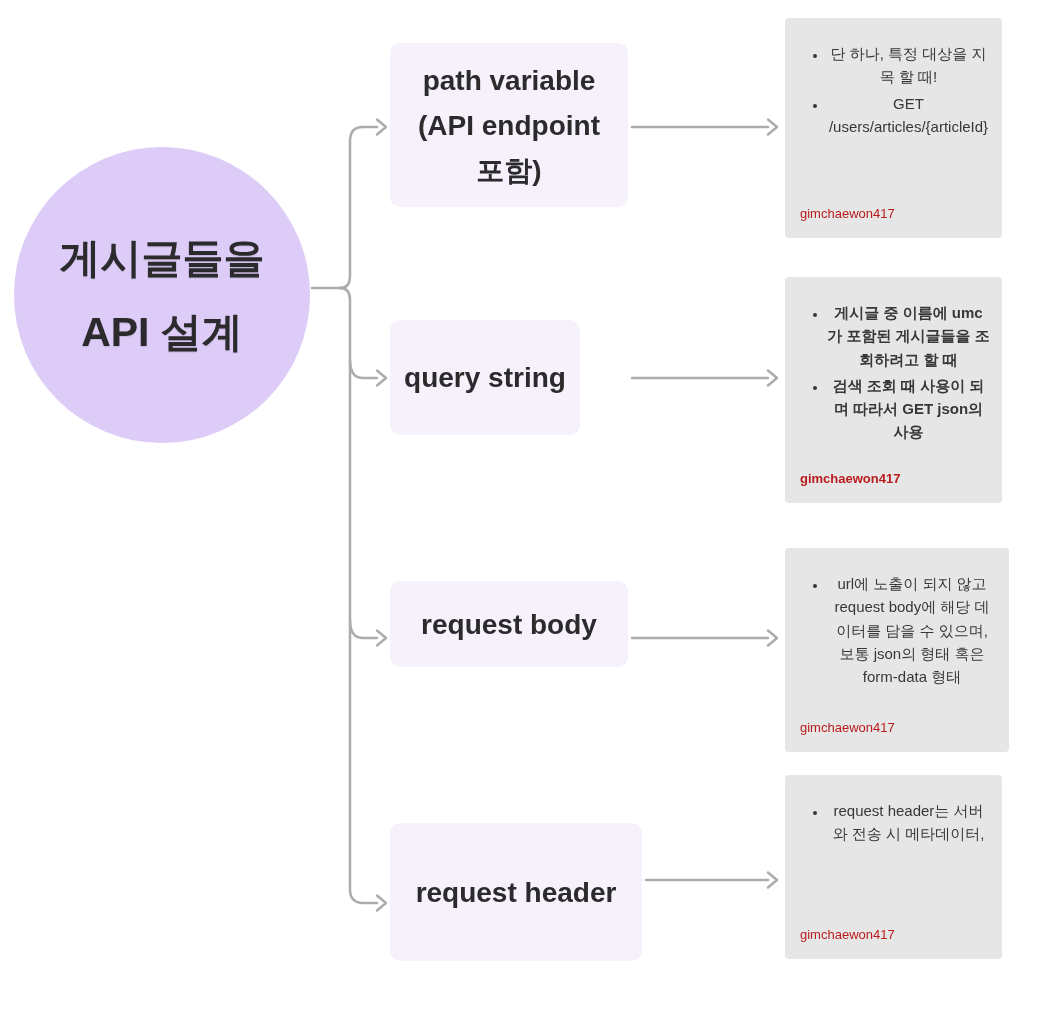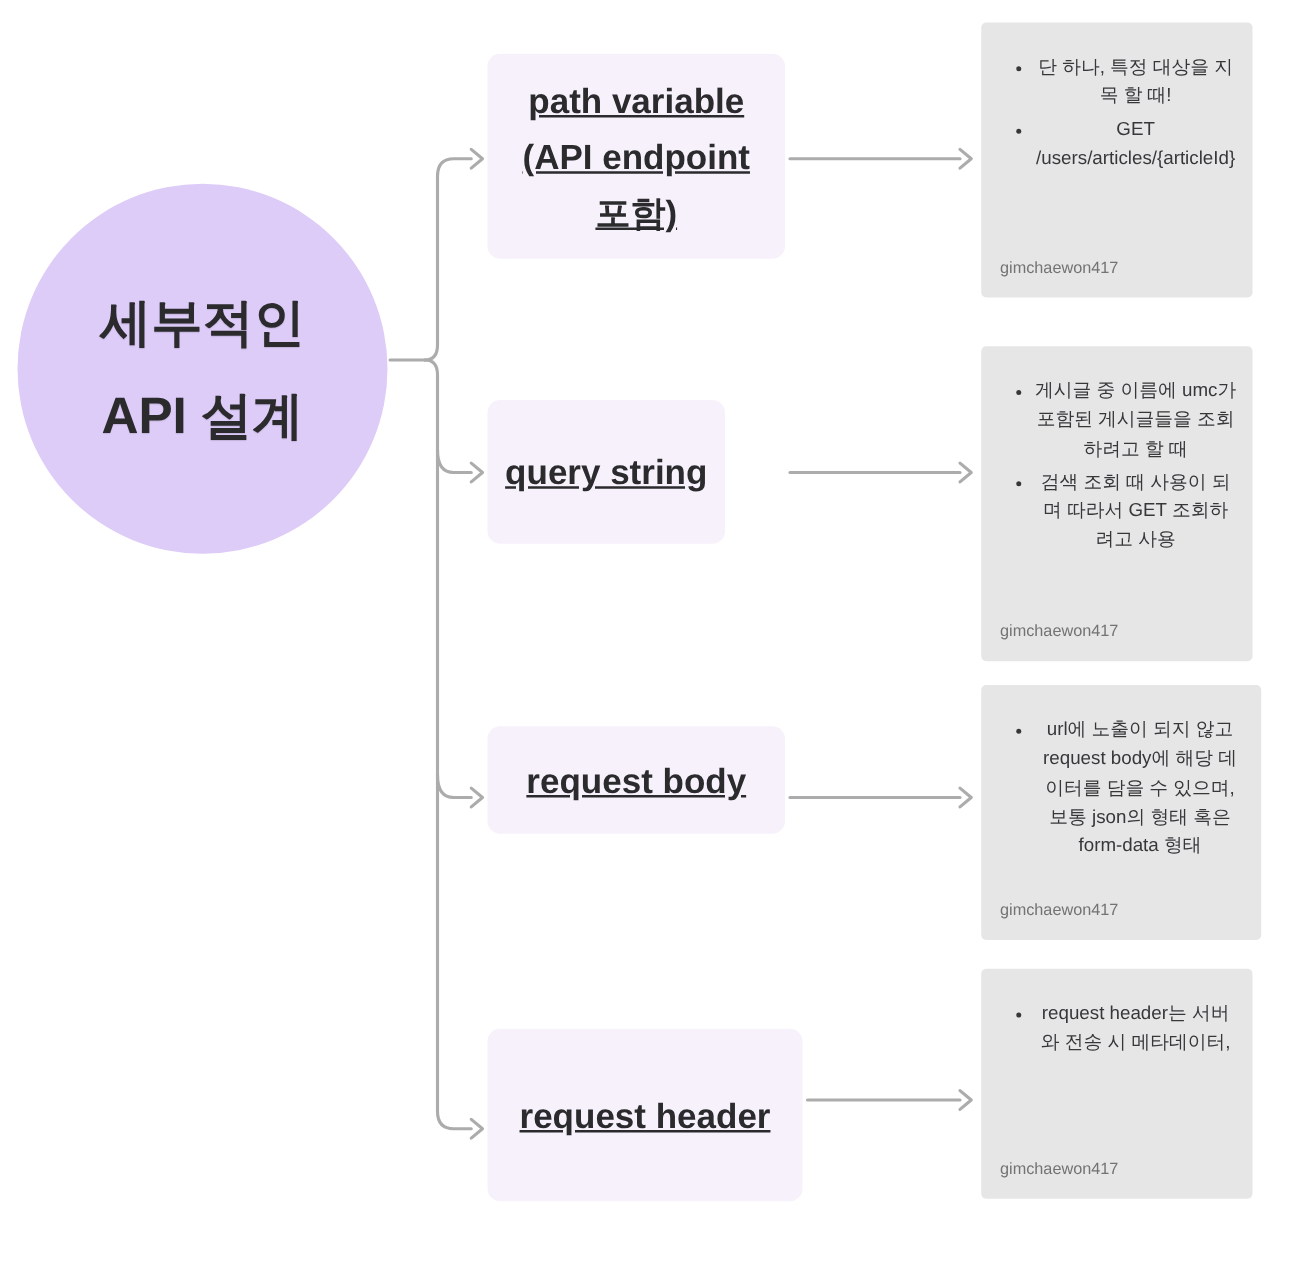--- a/index.html
+++ b/index.html
@@ -19,42 +19,42 @@
   .root-label {
     font-weight:bold; font-size:41px; line-height:74px; color:#2B2B2E;
     white-space:pre-line; text-shadow:0 1px 1px rgba(0,0,0,0.12);
   }
 
   .topic {
     position:absolute; background:#F7F1FC; border-radius:10px;
     display:flex; align-items:center; justify-content:center; text-align:center;
   }
   .topic .topic-label {
-    font-weight:bold; font-size:28px; color:#2B2B2E; white-space:pre-line; line-height:45px;text-decoration:underline;
+    font-weight:bold; font-size:28px; color:#2B2B2E; white-space:pre-line; line-height:45px;
   }
   .topic-1 { left:390px; top:43px;  width:238px; height:164px; }
   .topic-2 { left:390px; top:320px; width:190px; height:115px; }
   .topic-3 { left:390px; top:581px; width:238px; height:86px; }
   .topic-4 { left:390px; top:823px; width:252px; height:138px; }
 
   .note {
     position:absolute; background:#E7E6E7; border-radius:4px; box-sizing:border-box;
     color:#37373A; font-size:15px; line-height:1.55;
     padding:24px 12px 12px 15px;
   }
   .note-1 { left:785px; top:18px;  width:217px; height:220px; }
-  .note-2 { left:785px; top:277px; width:217px; height:252px; }
+  .note-2 { left:785px; top:277px; width:217px; height:226px;font-weight:bold; }
   .note-3 { left:785px; top:548px; width:224px; height:204px; }
   .note-4 { left:785px; top:775px; width:217px; height:184px; }
   .note ul { margin:0; padding-left:27px; }
   .note li { margin:0 0 3px 0;text-align:center; }
   .note li::marker { font-size:12px; }
   .note .continuation { margin:2px 0 0 0; }
   .watermark {
-    position:absolute; left:15px; bottom:18px; font-size:13px; color:#737373; line-height:1;
+    position:absolute; left:15px; bottom:18px; font-size:13px; color:#b91c1c; line-height:1;
   }
 </style>
 </head>
 <body>
 
 <div class="canvas">
 
   <svg class="connectors" width="1042" height="1012" viewBox="0 0 1042 1012">
     <path d="M312,288 L340,288"></path>
     <path d="M340,288 Q350,288 350,276 L350,141 Q350,127 363,127 L377,127"></path>
@@ -70,21 +70,21 @@
     <path d="M768,119.5 L777,127 L768,134.5"></path>
     <path d="M632,378 L768,378"></path>
     <path d="M768,370.5 L777,378 L768,385.5"></path>
     <path d="M632,638 L768,638"></path>
     <path d="M768,630.5 L777,638 L768,645.5"></path>
     <path d="M646,880 L768,880"></path>
     <path d="M768,872.5 L777,880 L768,887.5"></path>
   </svg>
 
   <div class="root-circle">
-    <div class="root-label">세부적인
+    <div class="root-label">게시글들을
 API 설계</div>
   </div>
 
   <div class="topic topic-1">
     <div class="topic-label">path variable
 (API endpoint
 포함)</div>
   </div>
   <div class="topic topic-2">
     <div class="topic-label">query string</div>
@@ -99,21 +99,21 @@
   <div class="note note-1">
     <ul>
         <li>단 하나, 특정 대상을 지목 할 때!</li>
         <li>GET /users/articles/{articleId}</li>
       </ul>
     <div class="watermark">gimchaewon417</div>
   </div>
   <div class="note note-2">
     <ul>
         <li>게시글 중 이름에 umc가 포함된 게시글들을 조회하려고 할 때</li>
-        <li>검색 조회 때 사용이 되며 따라서 GET 조회하려고 사용</li>
+        <li>검색 조회 때 사용이 되며 따라서 GET json의 사용</li>
       </ul>
     <div class="watermark">gimchaewon417</div>
   </div>
   <div class="note note-3">
     <ul>
         <li>url에 노출이 되지 않고 request body에 해당 데이터를 담을 수 있으며, 보통 json의 형태 혹은 form-data 형태</li>
       </ul>
     <div class="watermark">gimchaewon417</div>
   </div>
   <div class="note note-4">

